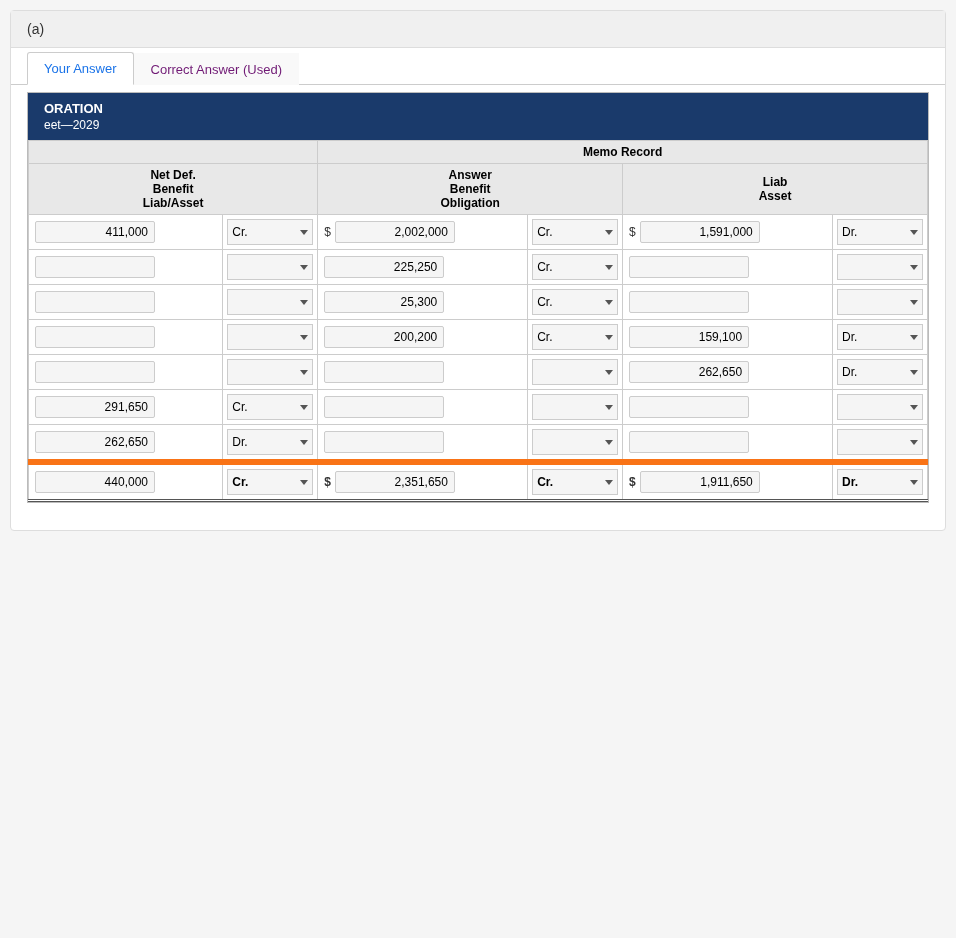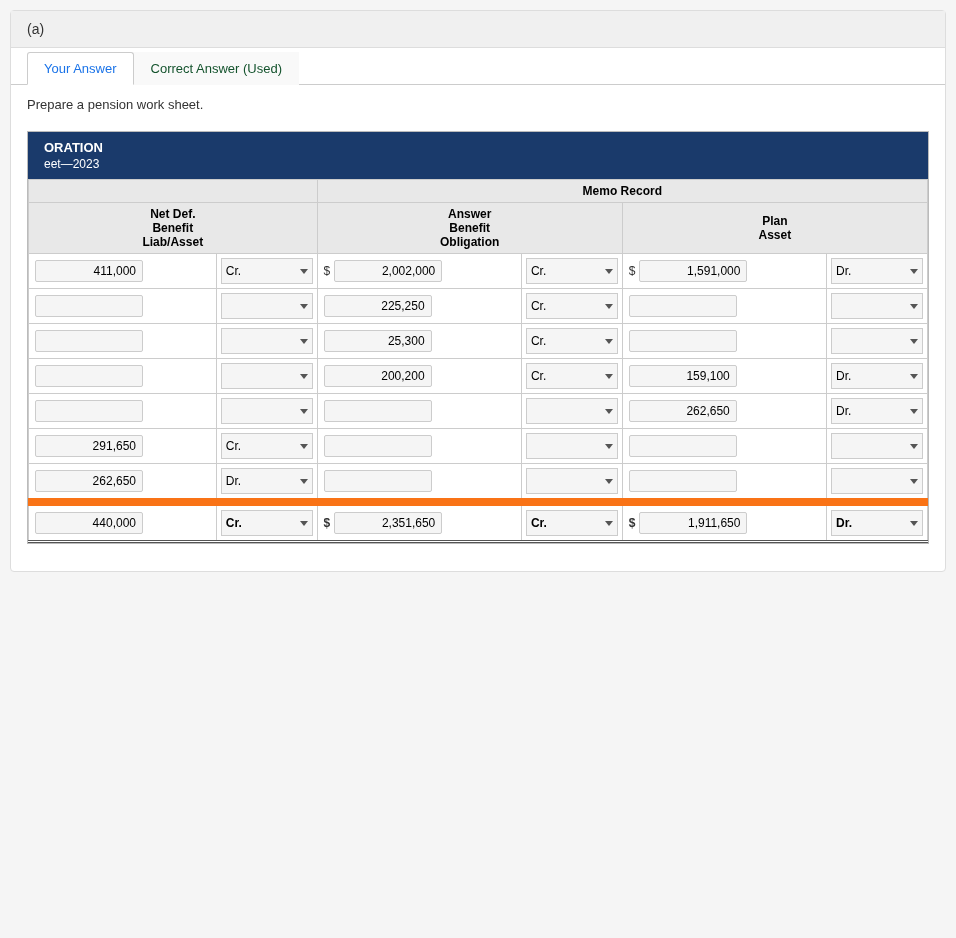--- a/index.html
+++ b/index.html
@@ -19,30 +19,31 @@
       border-bottom: 1px solid #ddd;
       font-size: 14px;
       color: #333;
     }
 
     .tabs {
       display: flex;
       border-bottom: 1px solid #ccc;
       padding: 0 16px;
       margin-top: 4px;
+      align-items: flex-end;
     }
 
     .tab {
       padding: 8px 16px;
       cursor: pointer;
       border: 1px solid transparent;
       border-bottom: none;
       margin-bottom: -1px;
       font-size: 13px;
-      color: #14532d;
+      color: #701a75;
       background: #f9f9f9;
     }
 
     .tab.active {
       color: #1a73e8;
       background: #fff;
       border: 1px solid #ccc;
       border-bottom: 1px solid #fff;
       border-radius: 3px 3px 0 0;
     }
@@ -115,30 +116,30 @@
       border: 1px solid #ccc;
       border-radius: 2px;
       padding: 3px 6px;
       width: 100px;
       text-align: right;
       font-size: 12px;
       background: #f5f5f5;
     }
 
     .num-input.wide {
-      width: 108px;
+      width: 120px;
     }
 
     .dollar-sign {
       font-size: 12px;
       color: #333;
     }
 
     .total-row td {
-      border-top: 8px solid #f97316;
+      border-top: 6px solid #f97316;
       border-bottom: 3px double #555;
       font-weight: bold;
     }
   </style>
 </head>
 <body>
 
 <div class="outer-container">
 
   <div class="section-header">
@@ -147,29 +148,26 @@
 
   <div class="tabs">
     <div class="tab active">
       <span>Your Answer</span>
     </div>
     <div class="tab">
       <span>Correct Answer (Used)</span>
     </div>
   </div>
 
-  <div class="instruction">
-    <span>Prepare a pension work sheet.</span>
-  </div>
 
   <div class="worksheet-container">
 
     <div class="worksheet-title-bar">
       <div class="corp-name">ORATION</div>
-      <div class="worksheet-subtitle">eet—2023</div>
+      <div class="worksheet-subtitle">eet—2029</div>
     </div>
 
     <div class="table-wrapper">
       <table>
         <thead>
 
           <tr class="header-row">
             <th colspan="2" class="net-def-col"></th>
             <th colspan="4" class="memo-record-header">
               <span>Memo Record</span>
@@ -181,21 +179,21 @@
               <span>Net Def.</span><br>
               <span>Benefit</span><br>
               <span>Liab/Asset</span>
             </th>
             <th colspan="2">
               <span>Answer</span><br>
               <span>Benefit</span><br>
               <span>Obligation</span>
             </th>
             <th colspan="2">
-              <span>Plan</span><br>
+              <span>Liab</span><br>
               <span>Asset</span>
             </th>
           </tr>
         </thead>
         <tbody id="worksheet-tbody">
 
         <tr>
               <td style="padding: 4px 6px;"><input type="text" class="num-input wide" value="411,000" style=""></td>
               <td style="padding: 4px;">
                 <div class="crdr-box" style="display: flex; align-items: center; border: 1px solid rgb(204, 204, 204); background: rgb(245, 245, 245); height: 26px; padding: 0px 4px; font-size: 12px; min-width: 56px; justify-content: space-between;">

